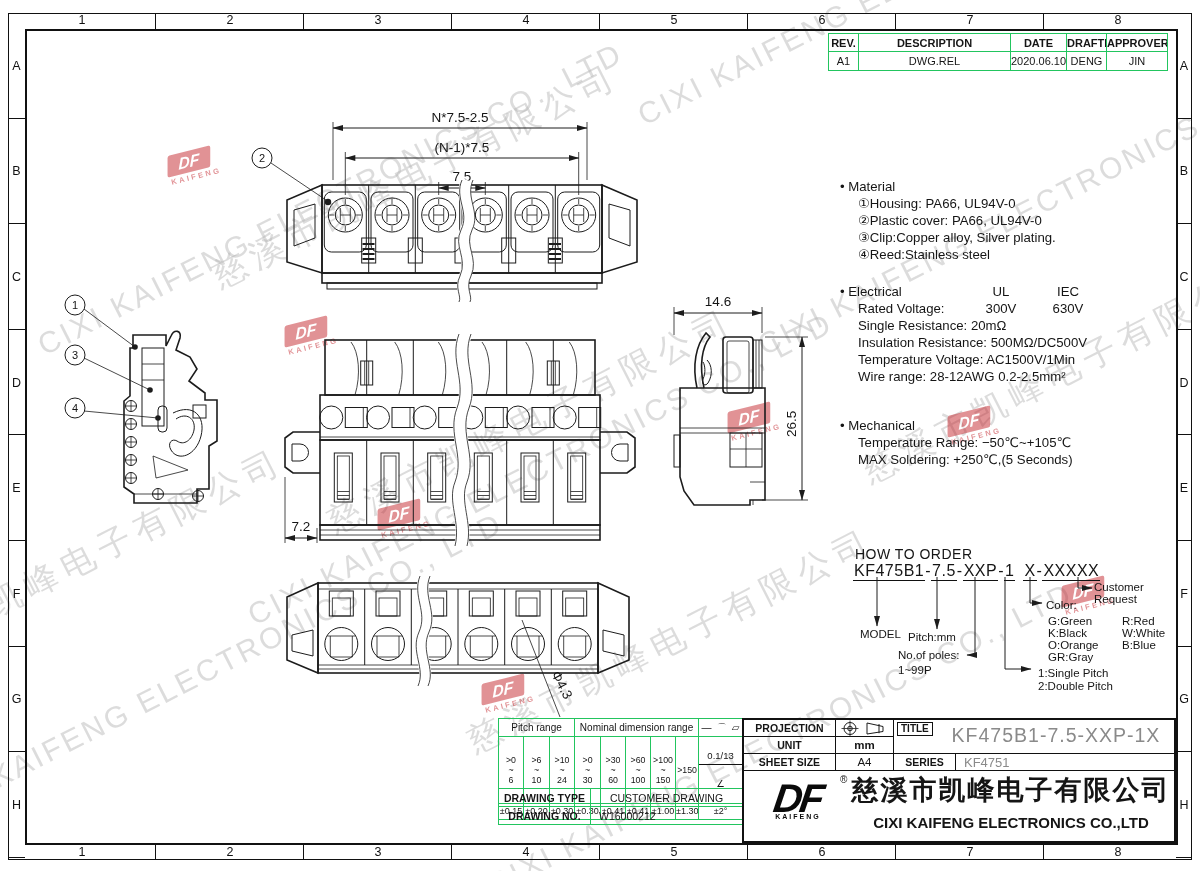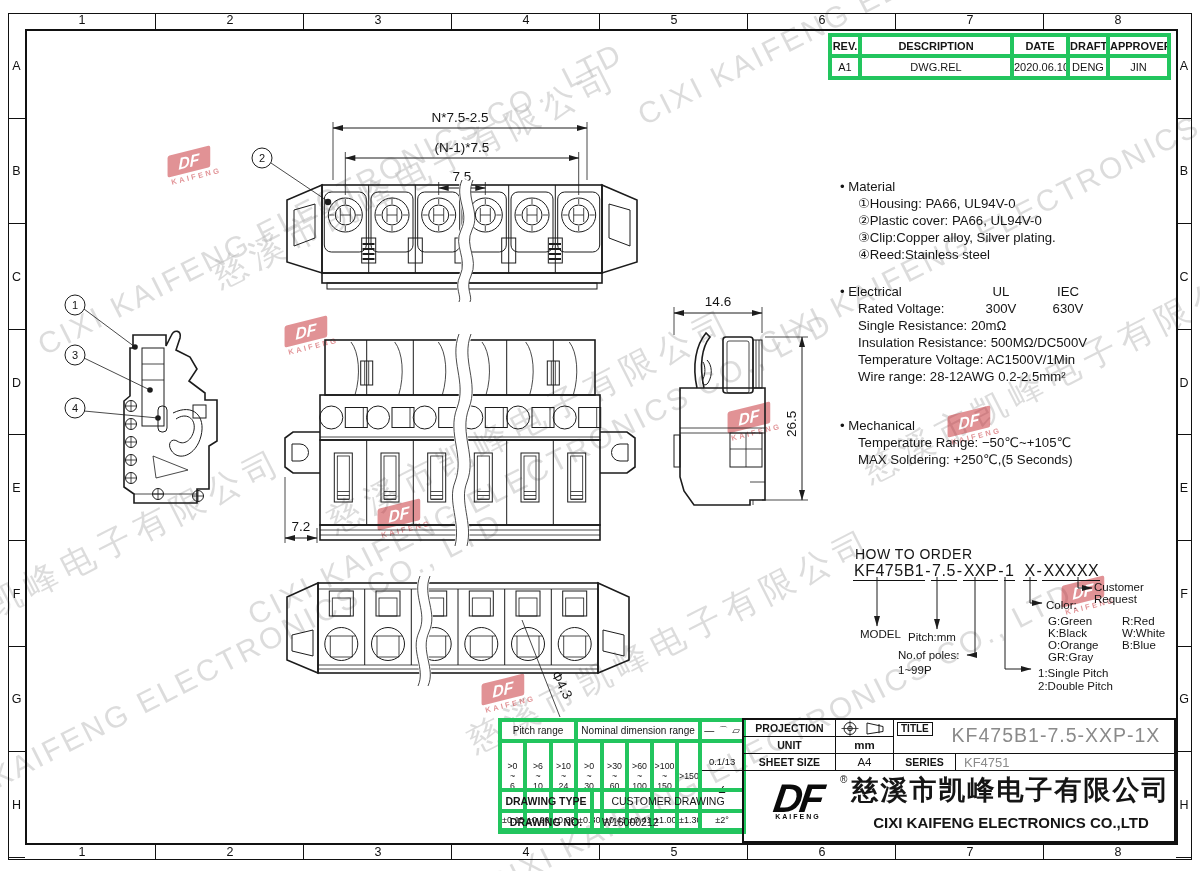--- a/index.html
+++ b/index.html
@@ -28,21 +28,21 @@
     background:repeating-linear-gradient(180deg,transparent 0,transparent 104.6px,#111 104.6px,#111 105.6px);}
   .tickr{left:1176px;top:13px;width:16px;height:845px;z-index:2;
     background:repeating-linear-gradient(180deg,transparent 0,transparent 104.6px,#111 104.6px,#111 105.6px);}
   .gl{position:absolute;z-index:3;font-size:12.5px;color:#111;}
   .glt{top:13px;height:16px;line-height:15px;width:148px;text-align:center;}
   .glb{top:845px;height:15px;line-height:14px;width:148px;text-align:center;}
   .gls{width:17px;height:105.6px;left:8px;display:flex;align-items:center;justify-content:center;}
   .glr{left:1176px;width:16px;}
   
   table{border-collapse:collapse;table-layout:fixed;z-index:4;position:absolute;background:transparent;}
-  td,th{border:4px solid #22c55e;text-align:center;vertical-align:middle;padding:0;overflow:hidden;}
+  td,th{border:1px solid #22c55e;text-align:center;vertical-align:middle;padding:0;overflow:hidden;}
   .rev{left:828px;top:33px;width:339px;}
   .rev th{font-size:11px;height:17px;font-weight:bold;}
   .rev td{font-size:11px;height:18px;}
   .tol{left:498px;top:718px;width:244px;}
   .tol .h{font-size:10px;height:17px;}
   .tol .m{font-size:8.8px;line-height:10.2px;height:35px;white-space:pre-line;}
   .tol .v{font-size:9px;height:15px;}
   .sym{display:flex;justify-content:space-around;align-items:center;font-size:10px;}
   .stack div{height:17px;line-height:17px;font-size:9.5px;}
   .stack div:first-child{border-bottom:1px solid #111;}

